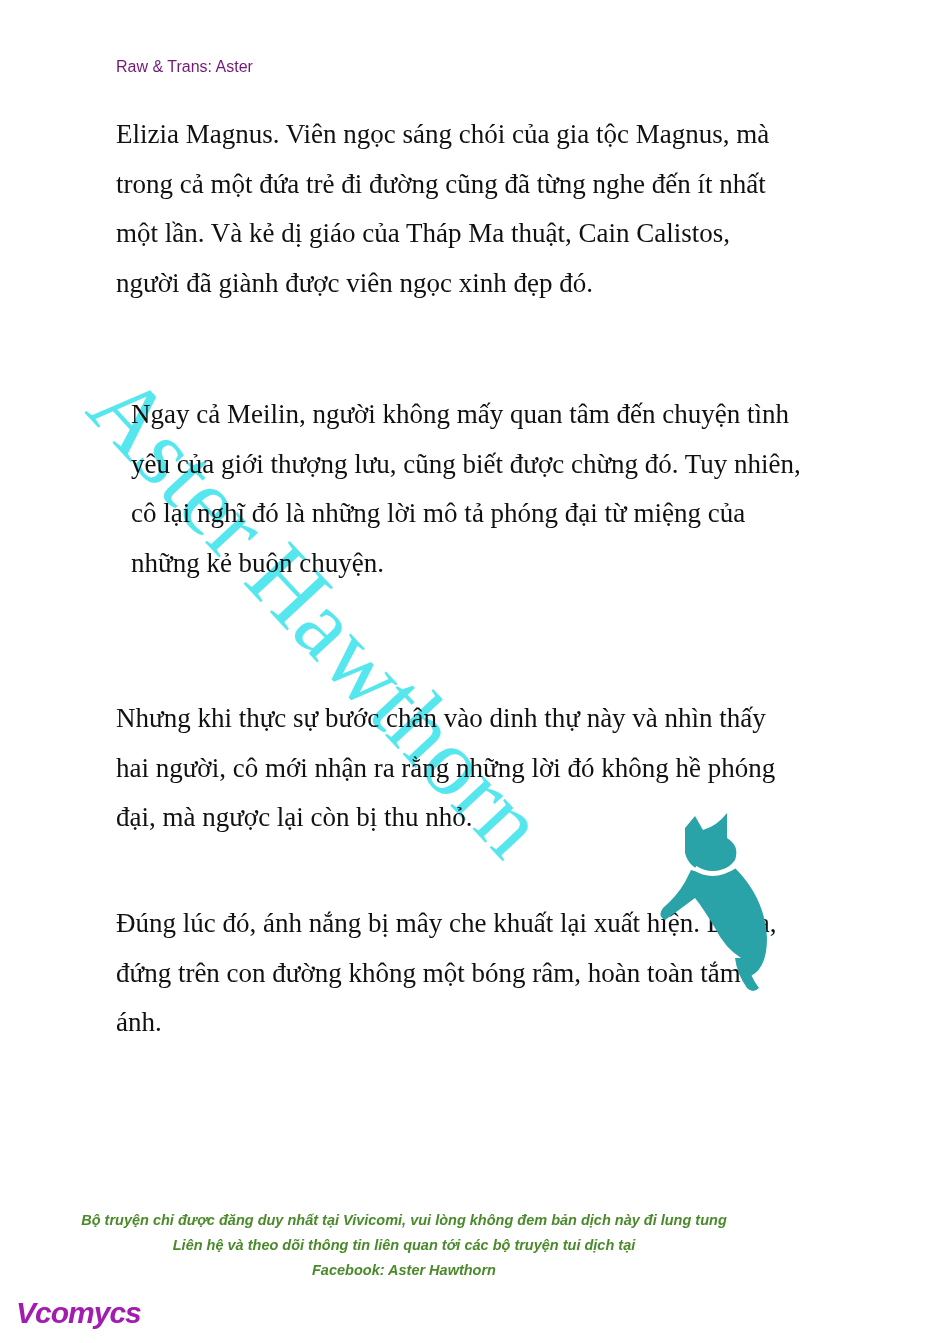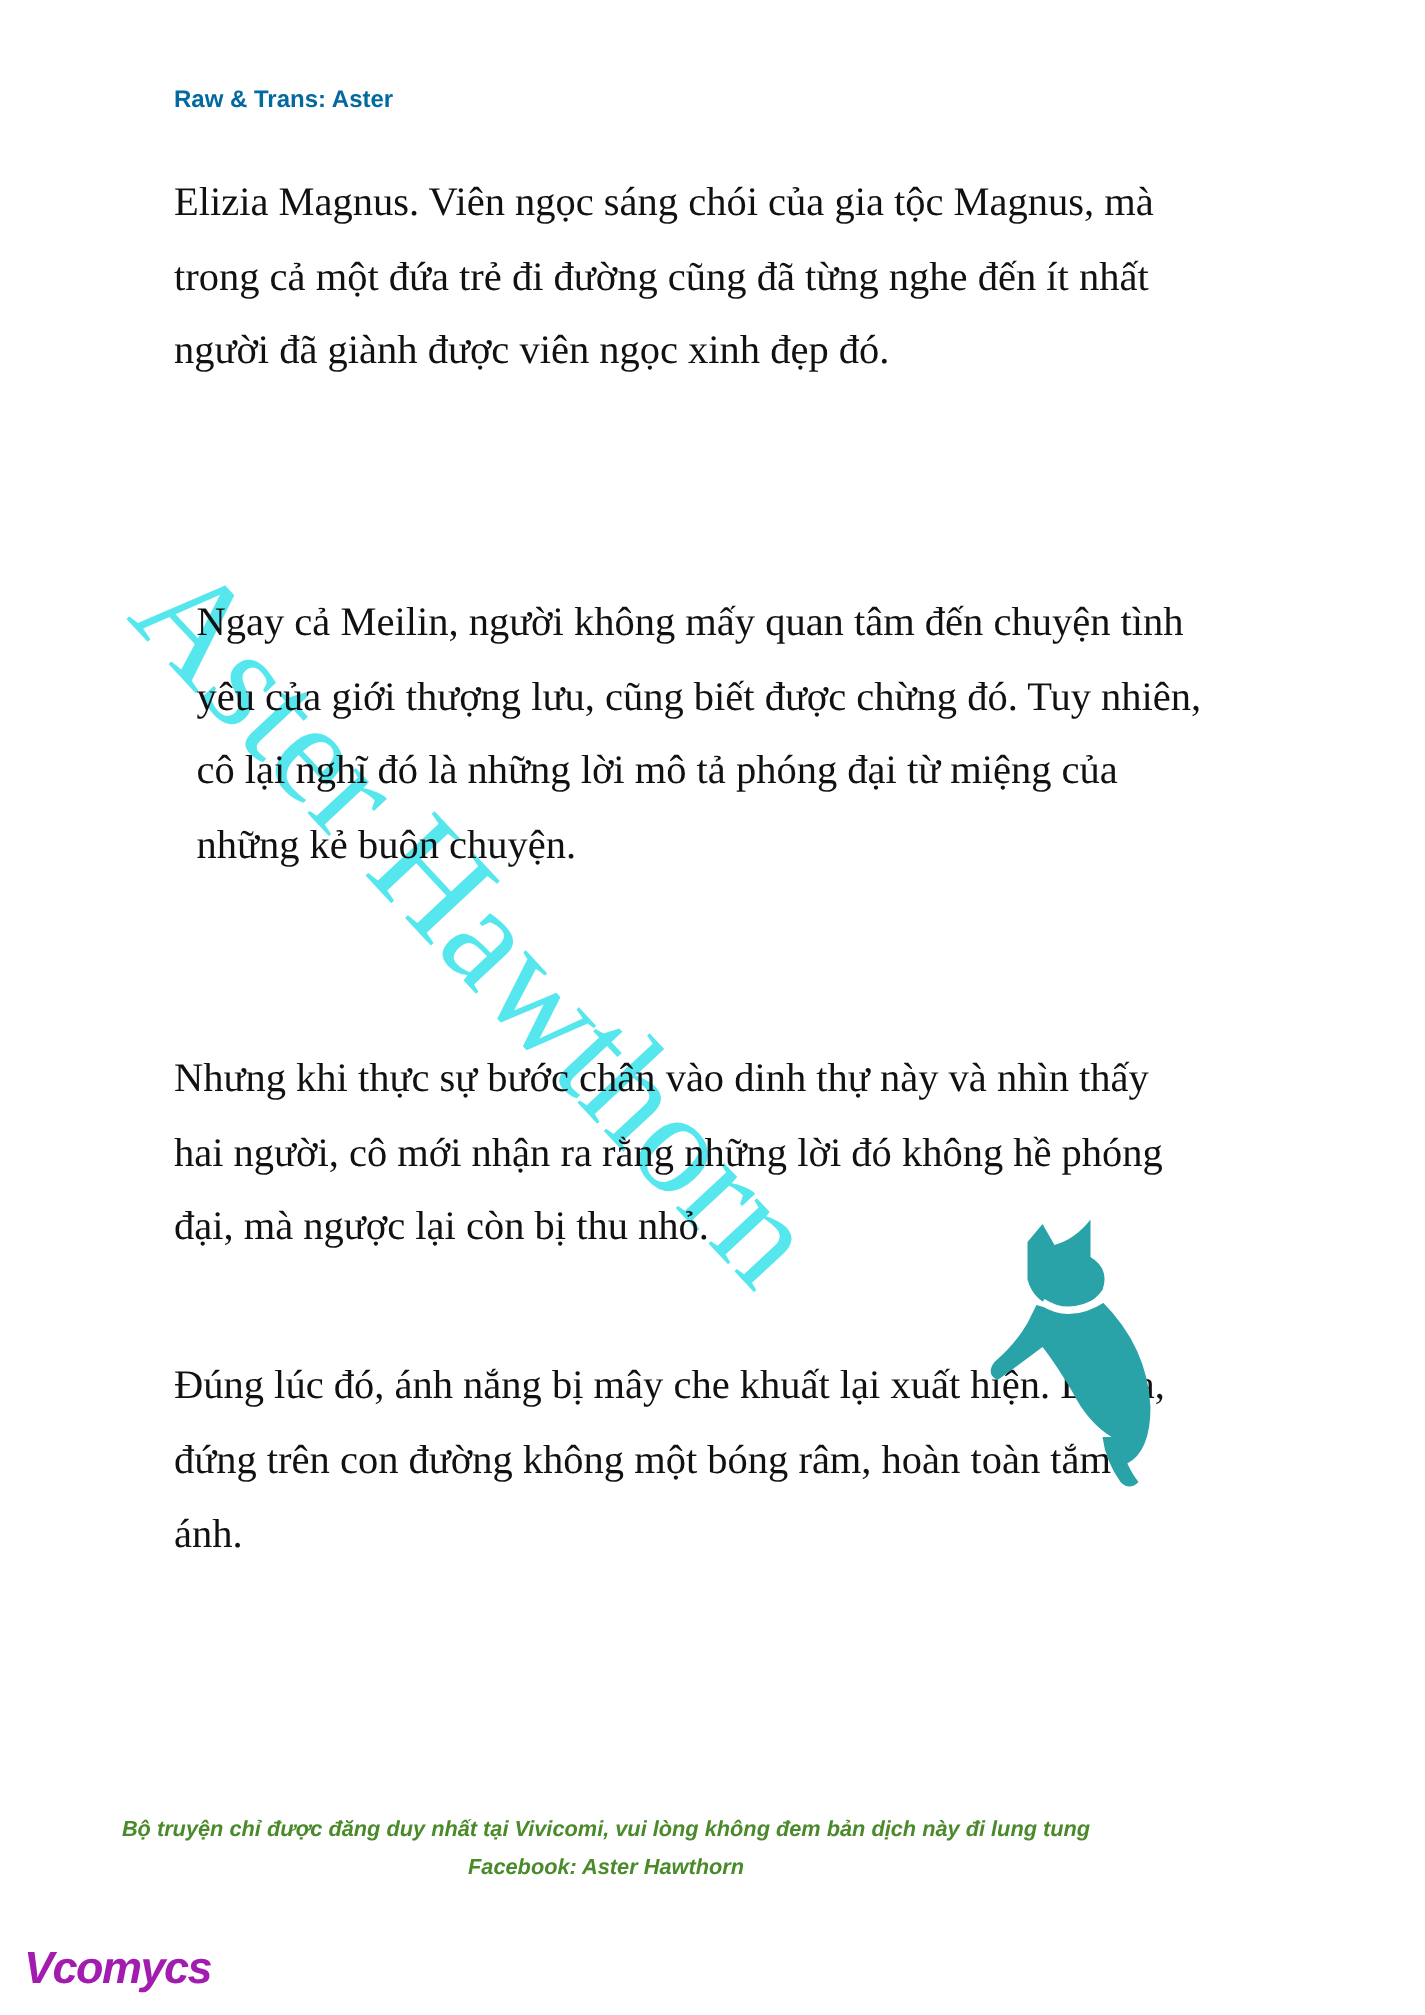--- a/index.html
+++ b/index.html
@@ -2,21 +2,21 @@
 <html><head>
   <meta charset="utf-8">
   <style>
     html, body { margin: 0; padding: 0; }
     body {
       width: 950px; height: 1343px; background: #ffffff;
       position: relative; overflow: hidden;
     }
     .header {
       position: absolute; left: 116px; top: 58px;
-      font-family: "Liberation Sans", sans-serif; font-size: 16px; color: #0369a1; font-weight: bold;
+      font-family: "Liberation Sans", sans-serif; font-size: 16px; color: #701a75;
     }
     .body-text {
       position: absolute; left: 116px; top: 110px; width: 730px;
       font-family: "Liberation Serif", serif; font-size: 27px; color: #111;
       line-height: 49.5px;
     }
     .para { margin: 0; }
     .para-0 { position: absolute; top: 0; }
     .para-1 { position: absolute; top: 280px; margin-left: 15px; }
     .para-2 { position: absolute; top: 584px; }
@@ -50,20 +50,21 @@
 <div class="header">Raw &amp; Trans: Aster</div>
 
 <div class="watermark-wrap">
   <div class="watermark" style="left:148px; top:352px; transform: rotate(47deg);">Aster Hawthorn</div>
 </div>
 
 <div class="body-text">
   <div class="para para-0">
     <span class="line">Elizia Magnus. Viên ngọc sáng chói của gia tộc Magnus, mà</span>
     <span class="line">trong cả một đứa trẻ đi đường cũng đã từng nghe đến ít nhất</span>
+    <span class="line">một lần. Và kẻ dị giáo của Tháp Ma thuật, Cain Calistos,</span>
     <span class="line">người đã giành được viên ngọc xinh đẹp đó.</span>
   </div>
   <div class="para para-1">
     <span class="line">Ngay cả Meilin, người không mấy quan tâm đến chuyện tình</span>
     <span class="line">yêu của giới thượng lưu, cũng biết được chừng đó. Tuy nhiên,</span>
     <span class="line">cô lại nghĩ đó là những lời mô tả phóng đại từ miệng của</span>
     <span class="line">những kẻ buôn chuyện.</span>
   </div>
   <div class="para para-2">
     <span class="line">Nhưng khi thực sự bước chân vào dinh thự này và nhìn thấy</span>
@@ -84,16 +85,17 @@
 
     <path d="M36 62 Q60 70 80 60 Q110 90 112 130 Q112 160 96 168 L86 150 Q70 140 60 120 Q48 100 40 90 Q20 105 10 112 Q2 108 8 100 Q22 88 30 74 Z"></path>
 
     <path d="M90 150 Q96 170 104 180 Q98 186 92 180 Q82 166 80 150 Z"></path>
   </g>
   <path d="M40 60 Q58 72 80 58" stroke="#ffffff" stroke-width="5" fill="none"></path>
 </svg>
 
 <div class="footer">
   <span class="fl">Bộ truyện chỉ được đăng duy nhất tại Vivicomi, vui lòng không đem bản dịch này đi lung tung</span>
+  <span class="fl">Liên hệ và theo dõi thông tin liên quan tới các bộ truyện tui dịch tại</span>
   <span class="fl">Facebook: Aster Hawthorn</span>
 </div>
 
 <div class="logo">Vcomycs</div>
 
 </body></html>

